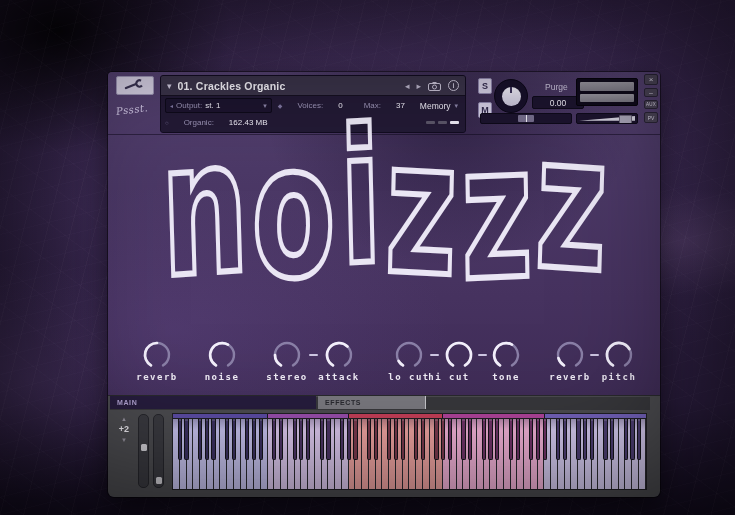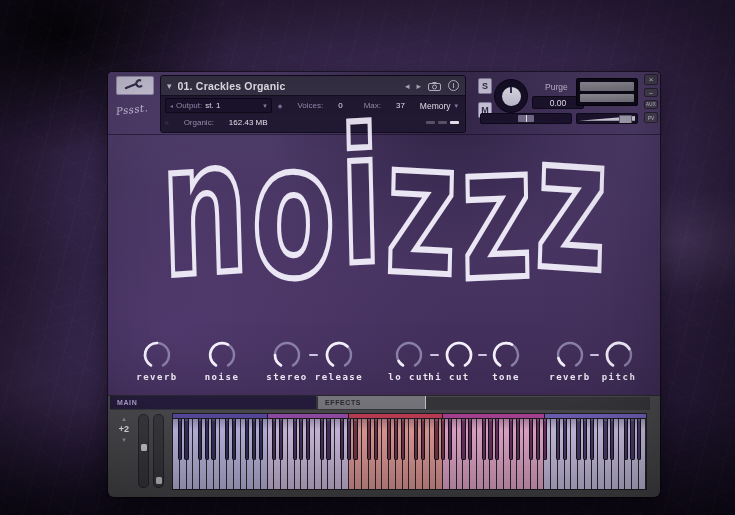--- a/index.html
+++ b/index.html
@@ -255,21 +255,21 @@
         <div class="knob-label" style="left: 82px;">noise</div>
         <div class="knob" style="left: 162px; top: 266px;"><svg width="34" height="34">
             <path d="M 11.00 27.39 A 12 12 0 1 1 23.00 27.39" fill="none" stroke="#8b80a8" stroke-width="2.4" stroke-linecap="round"></path>
             <path d="M 11.00 27.39 A 12 12 0 0 1 5.00 17.00" fill="none" stroke="#f4f0fc" stroke-width="2.7" stroke-linecap="round"></path>
           </svg></div>
         <div class="knob-label" style="left: 147px;">stereo</div>
         <div class="knob" style="left: 214px; top: 266px;"><svg width="34" height="34">
             <path d="M 11.00 27.39 A 12 12 0 1 1 23.00 27.39" fill="none" stroke="#8b80a8" stroke-width="2.4" stroke-linecap="round"></path>
             <path d="M 11.00 27.39 A 12 12 0 1 1 25.49 8.51" fill="none" stroke="#f4f0fc" stroke-width="2.7" stroke-linecap="round"></path>
           </svg></div>
-        <div class="knob-label" style="left: 199px;">release</div>
+        <div class="knob-label" style="left: 199px;">attack</div>
         <div class="knob" style="left: 284px; top: 266px;"><svg width="34" height="34">
             <path d="M 11.00 27.39 A 12 12 0 1 1 23.00 27.39" fill="none" stroke="#8b80a8" stroke-width="2.4" stroke-linecap="round"></path>
             <path d="M 11.00 27.39 A 12 12 0 0 1 6.61 23.00" fill="none" stroke="#f4f0fc" stroke-width="2.7" stroke-linecap="round"></path>
           </svg></div>
         <div class="knob-label" style="left: 269px;">lo cut</div>
         <div class="knob" style="left: 334px; top: 266px;"><svg width="34" height="34">
             <path d="M 11.00 27.39 A 12 12 0 1 1 23.00 27.39" fill="none" stroke="#8b80a8" stroke-width="2.4" stroke-linecap="round"></path>
             <path d="M 11.00 27.39 A 12 12 0 1 1 23.00 27.39" fill="none" stroke="#f4f0fc" stroke-width="2.7" stroke-linecap="round"></path>
           </svg></div>
         <div class="knob-label" style="left: 309px;">hi cut</div>

